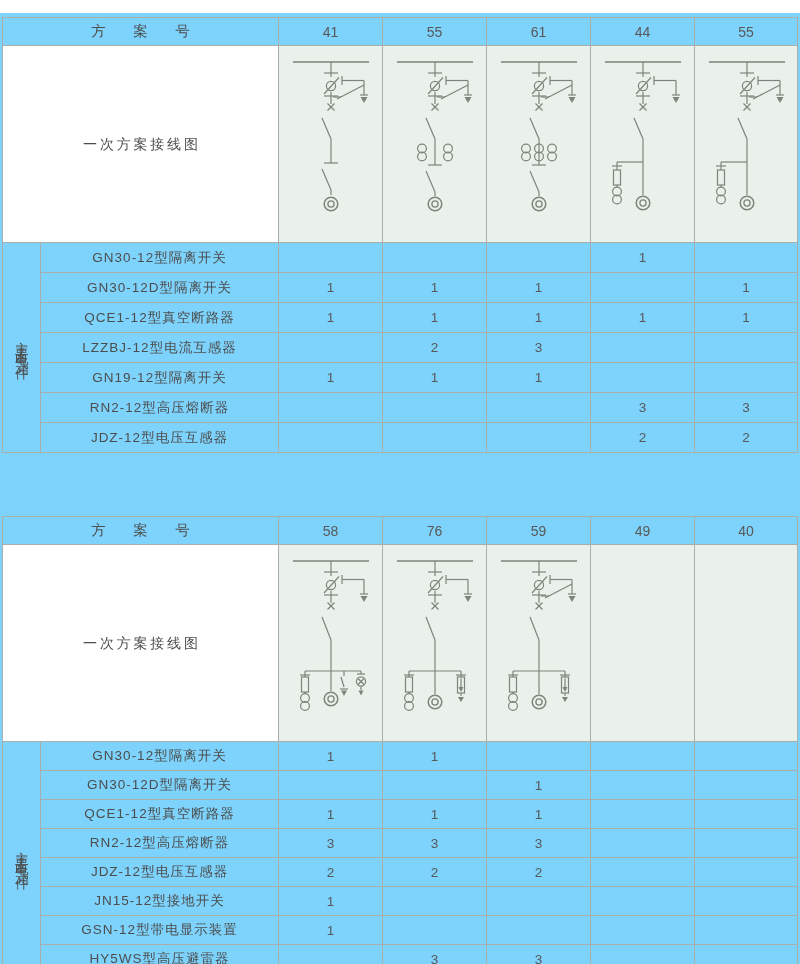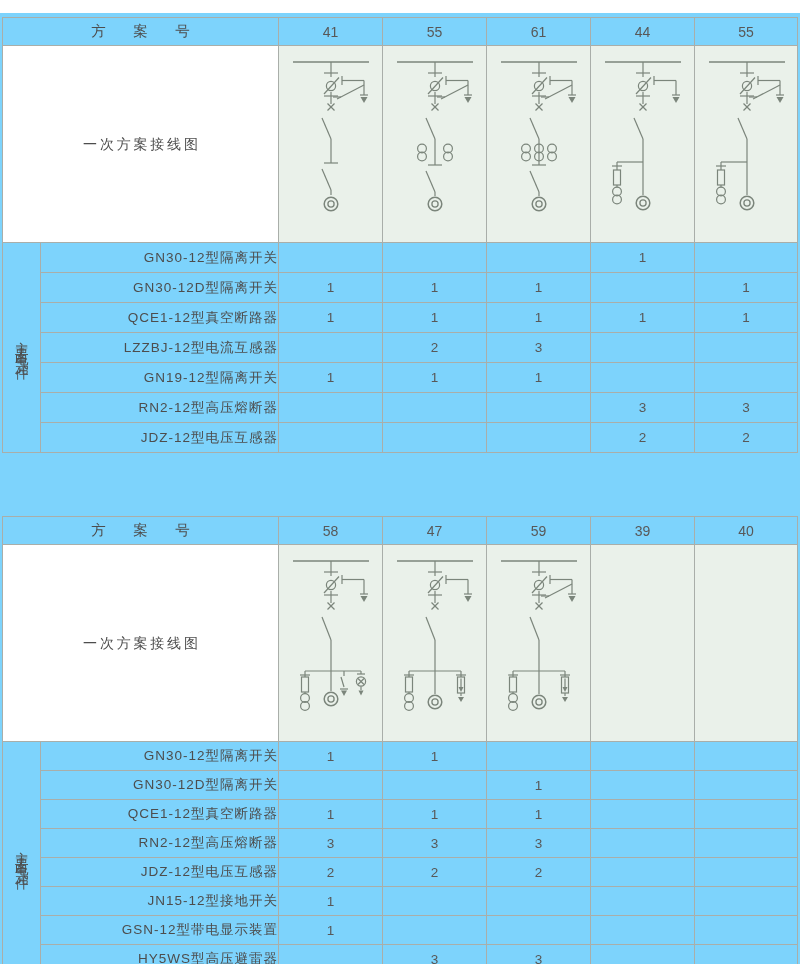--- a/index.html
+++ b/index.html
@@ -32,21 +32,21 @@
   .mild{letter-spacing:0.2em;margin-right:-0.2em;font-size:14px;color:var(--text);}
   tr.comp-row td{vertical-align:middle;font-size:13.5px;}
   .t1 tr.comp-row td{height:29px;}
   .t2 tr.comp-row td{height:28px;}
   td.side-label-cell{text-align:center;vertical-align:middle;}
   .vtext{
     writing-mode:vertical-rl;text-orientation:upright;
     letter-spacing:0.38em;font-size:13.5px;color:var(--text);
     display:inline-block;line-height:1;
   }
-  td.comp-name-cell{text-align:right;padding-left:28px;letter-spacing:1px;color:var(--text);}
+  td.comp-name-cell{text-align:center;padding-left:28px;letter-spacing:1px;color:var(--text);}
   td.qty-cell{text-align:center;color:var(--num);}
   .t1{margin-top:4px;}
   .t2{margin-top:63px;}
   svg.oneline{display:block;margin:0 auto;}
 </style>
 </head>
 <body>
 
 <div class="page">
 
@@ -302,23 +302,23 @@
       <col style="width:104px">
         <col style="width:104px">
         <col style="width:104px">
         <col style="width:104px">
         <col style="width:103px">
     </colgroup>
     <tbody>
       <tr class="hdr-row">
         <td class="hdr-label" colspan="2"><span class="spread">方案号</span></td>
       <td>58</td>
-          <td>47</td>
+          <td>76</td>
           <td>59</td>
-          <td>39</td>
+          <td>49</td>
           <td>40</td>
         </tr>
       <tr class="diag-row">
         <td class="diag-label" colspan="2"><span class="mild">一次方案接线图</span></td>
       <td class="diagram-cell">
             <svg viewBox="0 0 104 196" width="104" height="196" class="oneline">
               <g>
                 <line x1="14" y1="16" x2="90" y2="16" stroke="#7b857b" stroke-width="1.6"></line>
                 <line x1="52" y1="16" x2="52" y2="31" stroke="#7b857b" stroke-width="1.2"></line>
                 <line x1="45" y1="27" x2="59" y2="27" stroke="#7b857b" stroke-width="1.2"></line>

